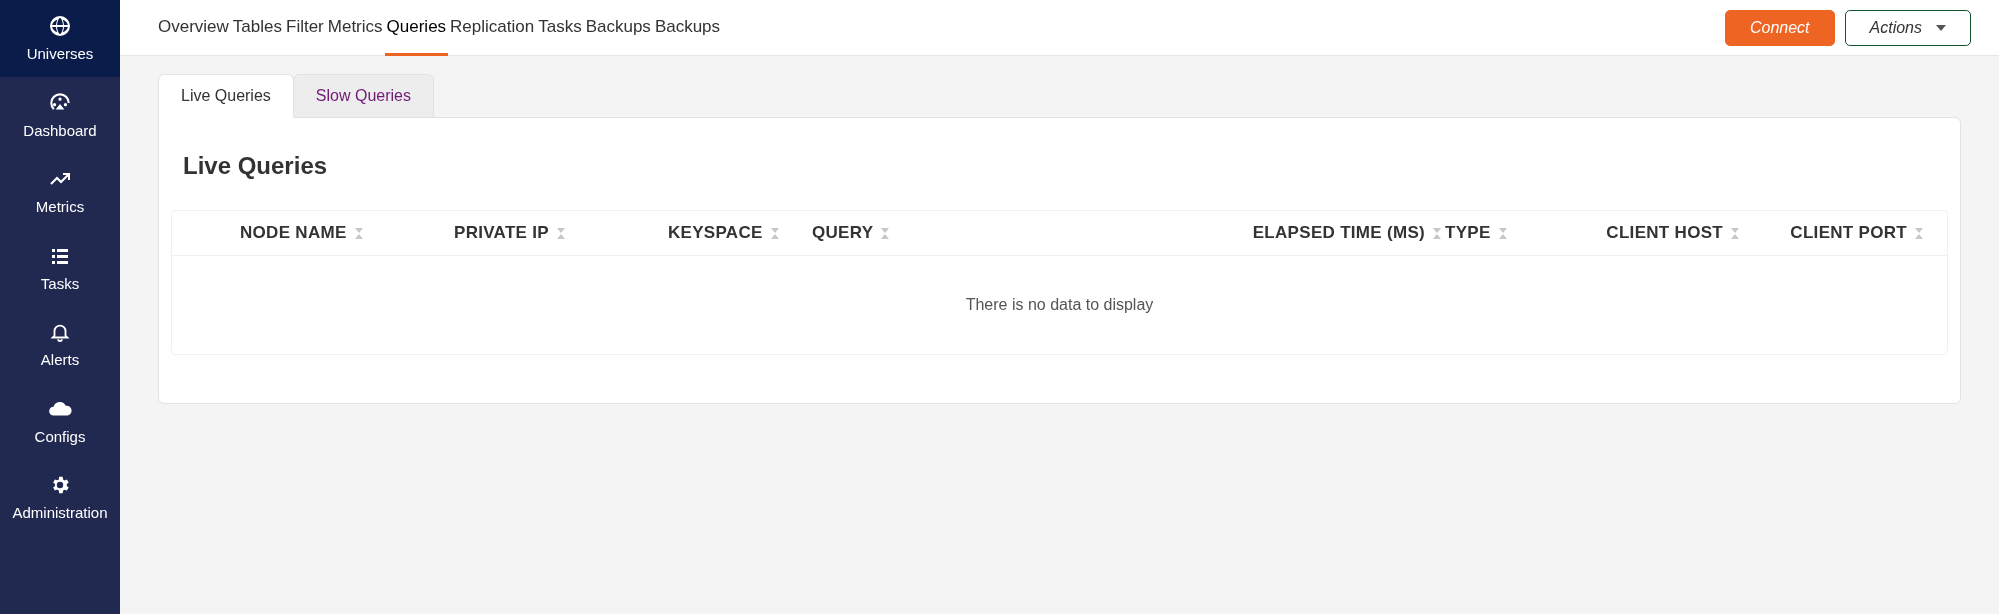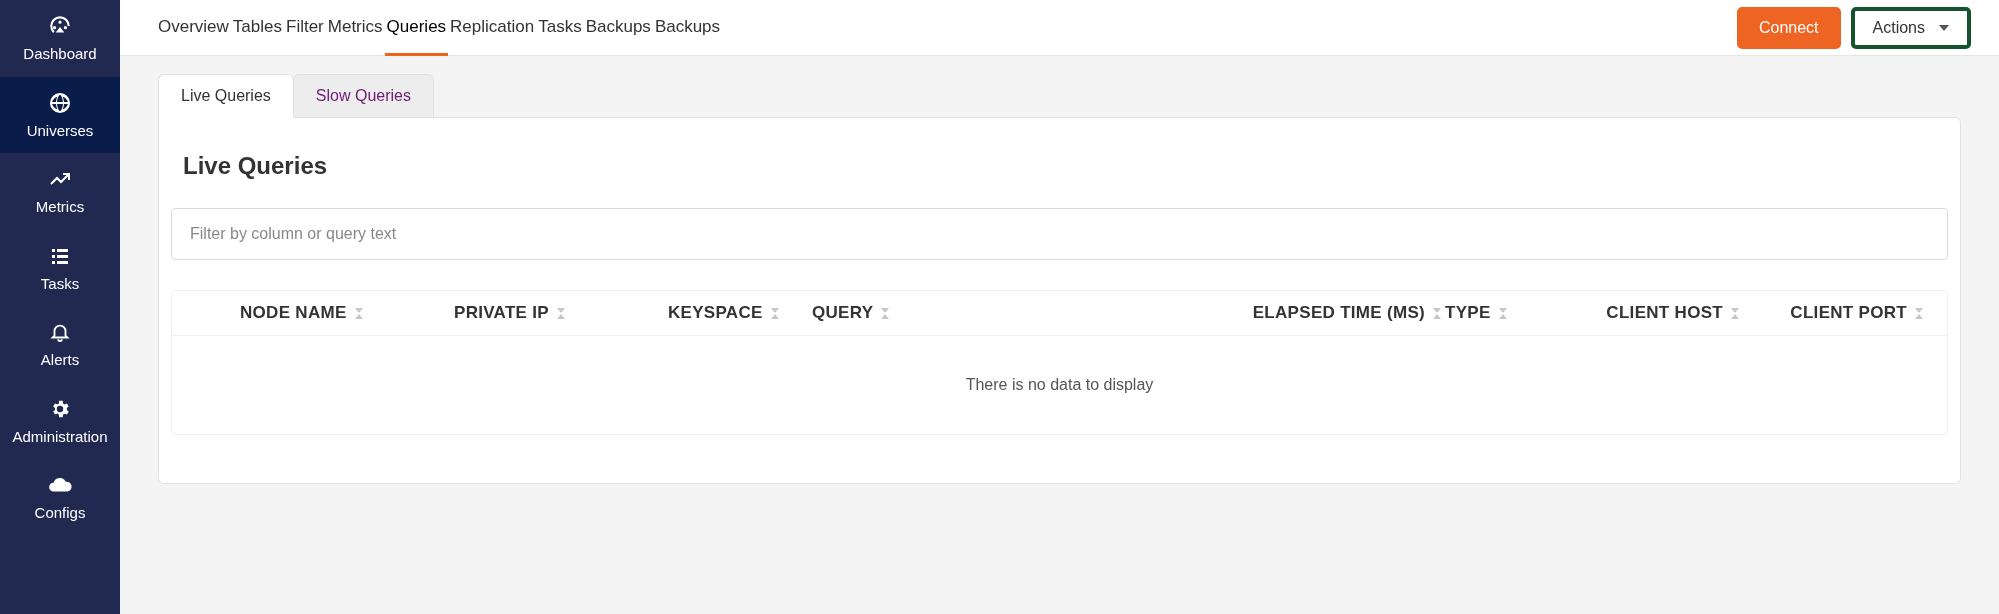--- a/index.html
+++ b/index.html
@@ -64,29 +64,30 @@
     height: 100%;
     display:flex;
     align-items:center;
     border-bottom: 3px solid transparent;
     margin-bottom: -1px;
   }
   .topnav-tab.active { color: #000000; border-bottom-color: #ee6422; font-weight:500; }
   .topnav-spacer { flex:1 1 auto; }
   .btn {
     font-size: 16px;
-    padding: 8px 18px;
+    padding: 8px 24px;
     border-radius: 5px;
     cursor: pointer;
-    border: 4px solid #14532d;
+    border: 1px solid #14532d;
     background:#fff;
     color:#333;
     display:flex;
     align-items:center;
     gap:8px;
+    font-style:italic;
   }
   .btn-primary { background:#ee6422; border-color:#ee6422; color:#fff; font-weight:500; }
   .caret { width:0; height:0; border-left:5px solid transparent; border-right:5px solid transparent; border-top:6px solid #555; margin-left:6px; }
   .topnav-actions { display:flex; gap:10px; }
 
   
   .content {
     flex: 1 1 auto;
     background: #f4f4f4;
     padding: 18px 38px 34px;
@@ -160,35 +161,35 @@
   .col-elap { flex:0 0 190px; justify-content:flex-end; text-align:right; }
   .col-type { flex:0 0 110px; }
   .col-chost{ flex:0 0 180px; justify-content:flex-end; text-align:right; }
   .col-cport{ flex:0 0 180px; justify-content:flex-end; text-align:left; }
   .empty-row { padding: 40px 0; text-align:center; color:#555; font-size:16px; }
 </style>
 </head>
 <body>
 
 <nav class="sidebar">
+  <div class="sidebar-item active">
+    <span class="sidebar-icon">
+      <svg viewBox="0 0 24 24" width="24" height="24" fill="currentColor">
+          <path d="M12 2a10 10 0 1 0 10 10A10 10 0 0 0 12 2zm7.93 9H16a15 15 0 0 0-1.3-5.36A8 8 0 0 1 19.93 11zM12 4c.9 0 2.45 2.3 2.95 7h-5.9C9.55 6.3 11.1 4 12 4zM9.3 5.64A15 15 0 0 0 8 11H4.07A8 8 0 0 1 9.3 5.64zM4.07 13H8a15 15 0 0 0 1.3 5.36A8 8 0 0 1 4.07 13zM12 20c-.9 0-2.45-2.3-2.95-7h5.9C14.45 17.7 12.9 20 12 20zm2.7-1.64A15 15 0 0 0 16 13h3.93a8 8 0 0 1-5.23 5.36z"></path>
+        </svg>
+    </span>
+    <span class="sidebar-label">Universes</span>
+  </div>
   <div class="sidebar-item">
     <span class="sidebar-icon">
       <svg viewBox="0 0 24 24" width="26" height="26" fill="currentColor">
           <path d="M12 3a9 9 0 0 0-9 9 9 9 0 0 0 2.64 6.36l1.42-1.42A7 7 0 1 1 19 12h2A9 9 0 0 0 12 3zm0 4a1.5 1.5 0 1 0 1.5 1.5A1.5 1.5 0 0 0 12 7zm-5 5a1.5 1.5 0 1 0 1.5 1.5A1.5 1.5 0 0 0 7 12zm10 0a1.5 1.5 0 1 0 1.5 1.5A1.5 1.5 0 0 0 17 12zm-5 1l4 5H8z"></path>
         </svg>
     </span>
     <span class="sidebar-label">Dashboard</span>
-  </div>
-  <div class="sidebar-item active">
-    <span class="sidebar-icon">
-      <svg viewBox="0 0 24 24" width="24" height="24" fill="currentColor">
-          <path d="M12 2a10 10 0 1 0 10 10A10 10 0 0 0 12 2zm7.93 9H16a15 15 0 0 0-1.3-5.36A8 8 0 0 1 19.93 11zM12 4c.9 0 2.45 2.3 2.95 7h-5.9C9.55 6.3 11.1 4 12 4zM9.3 5.64A15 15 0 0 0 8 11H4.07A8 8 0 0 1 9.3 5.64zM4.07 13H8a15 15 0 0 0 1.3 5.36A8 8 0 0 1 4.07 13zM12 20c-.9 0-2.45-2.3-2.95-7h5.9C14.45 17.7 12.9 20 12 20zm2.7-1.64A15 15 0 0 0 16 13h3.93a8 8 0 0 1-5.23 5.36z"></path>
-        </svg>
-    </span>
-    <span class="sidebar-label">Universes</span>
   </div>
   <div class="sidebar-item">
     <span class="sidebar-icon">
       <svg viewBox="0 0 24 24" width="24" height="24" fill="none" stroke="currentColor" stroke-width="2">
           <polyline points="3 17 9 11 13 15 21 7"></polyline>
           <polyline points="15 7 21 7 21 13"></polyline>
         </svg>
     </span>
     <span class="sidebar-label">Metrics</span>
   </div>
@@ -209,33 +210,33 @@
     <span class="sidebar-icon">
       <svg viewBox="0 0 24 24" width="22" height="22" fill="none" stroke="currentColor" stroke-width="2">
           <path d="M18 16v-5a6 6 0 10-12 0v5l-2 2h16l-2-2z"></path>
           <path d="M10 20a2 2 0 004 0"></path>
         </svg>
     </span>
     <span class="sidebar-label">Alerts</span>
   </div>
   <div class="sidebar-item">
     <span class="sidebar-icon">
+      <svg viewBox="0 0 24 24" width="26" height="26" fill="currentColor">
+          <path d="M19 18H6a4 4 0 010-8 6 6 0 0111.3-1A4.5 4.5 0 0119 18z"></path>
+        </svg>
+    </span>
+    <span class="sidebar-label">Configs</span>
+  </div>
+  <div class="sidebar-item">
+    <span class="sidebar-icon">
       <svg viewBox="0 0 24 24" width="22" height="22" fill="currentColor">
           <path d="M19.4 13a7.5 7.5 0 000-2l2.1-1.6-2-3.4-2.5 1a7.4 7.4 0 00-1.7-1L15 3h-4l-.3 2.9a7.4 7.4 0 00-1.7 1l-2.5-1-2 3.4L6.6 11a7.5 7.5 0 000 2l-2.1 1.6 2 3.4 2.5-1a7.4 7.4 0 001.7 1L11 21h4l.3-2.9a7.4 7.4 0 001.7-1l2.5 1 2-3.4zM12 15.5A3.5 3.5 0 1115.5 12 3.5 3.5 0 0112 15.5z"></path>
         </svg>
     </span>
     <span class="sidebar-label">Administration</span>
-  </div>
-  <div class="sidebar-item">
-    <span class="sidebar-icon">
-      <svg viewBox="0 0 24 24" width="26" height="26" fill="currentColor">
-          <path d="M19 18H6a4 4 0 010-8 6 6 0 0111.3-1A4.5 4.5 0 0119 18z"></path>
-        </svg>
-    </span>
-    <span class="sidebar-label">Configs</span>
   </div>
 </nav>
 
 <div class="main">
 
   <div class="topnav">
     <div class="topnav-tabs">
       <div class="topnav-tab">Overview</div>
       <div class="topnav-tab">Tables</div>
       <div class="topnav-tab">Filter</div>
@@ -258,23 +259,20 @@
 
   <div class="content">
     <div class="subtabs">
       <div class="subtab active">Live Queries</div>
       <div class="subtab">Slow Queries</div>
     </div>
 
     <div class="panel">
       <h2 class="panel-title">Live Queries</h2>
 
-      <div class="filter-wrap">
-        <input class="filter-input" type="text" placeholder="Filter by column or query text" style="">
-      </div>
 
       <div class="table-area">
         <div class="thead">
           <div class="spacer-gap"></div>
           <div class="th col-node">
             <span>NODE NAME</span>
             <span class="sort">
                 <span class="dn"></span>
                 <span class="up"></span>
               </span>

